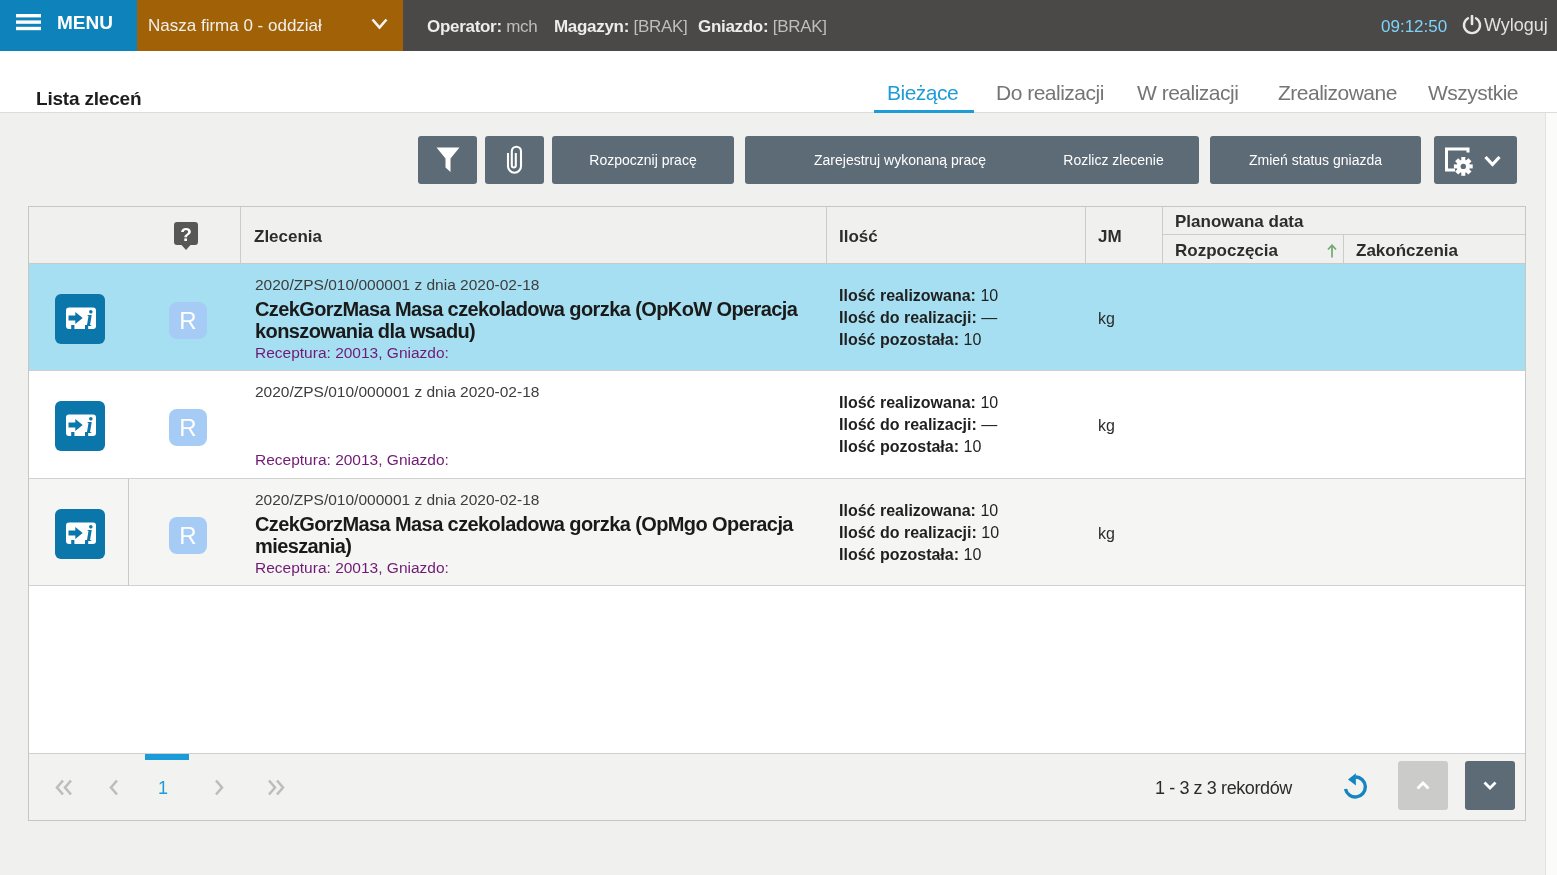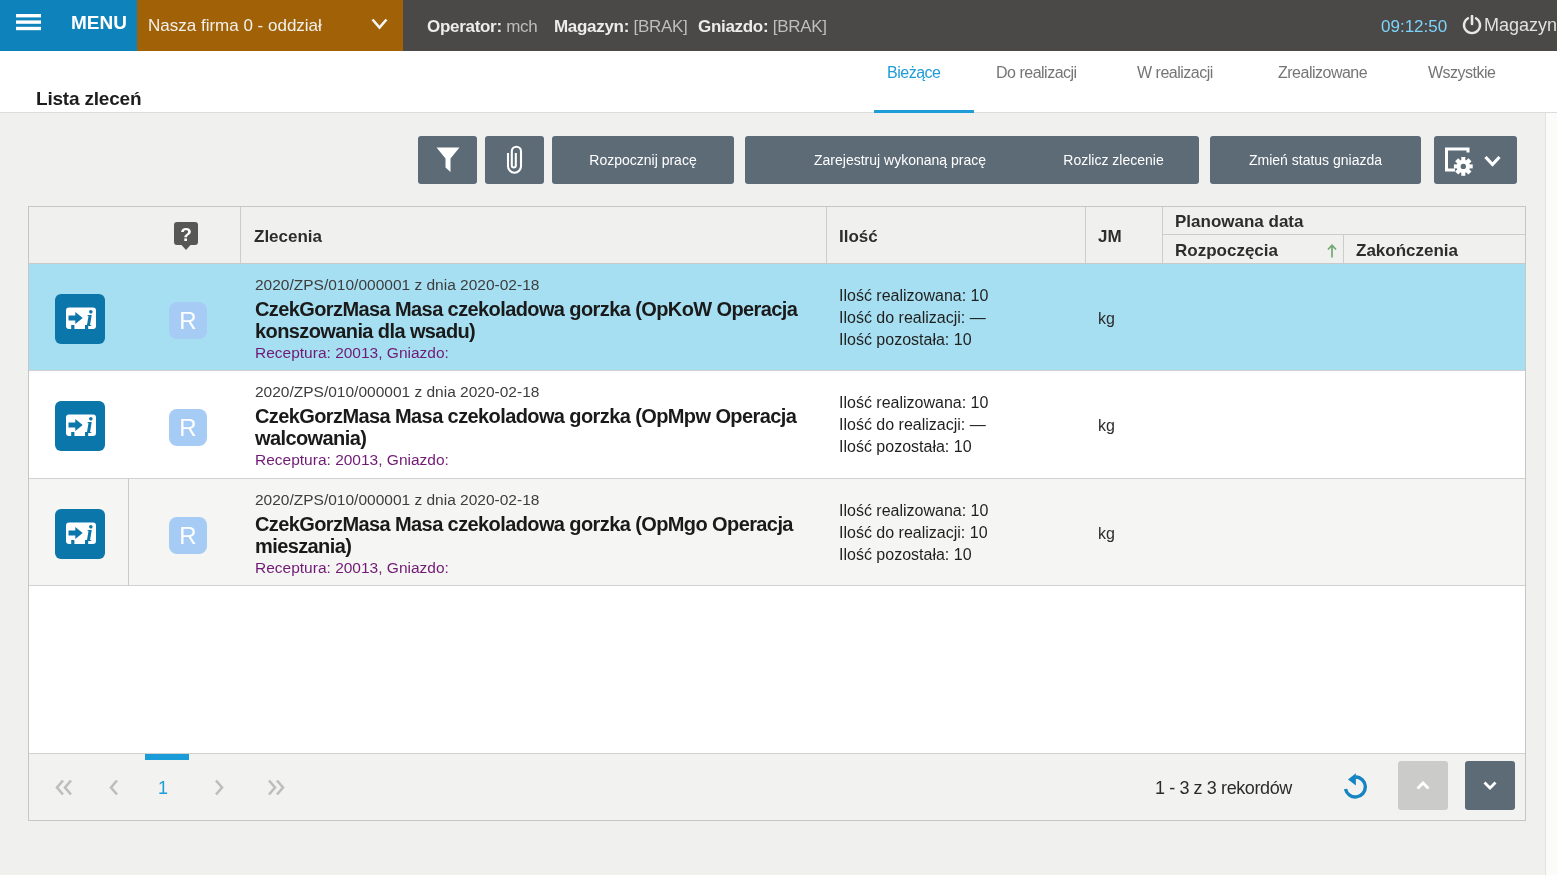--- a/index.html
+++ b/index.html
@@ -6,55 +6,55 @@
 html,body{width:1557px;height:875px;overflow:hidden}
 body{font-family:"Liberation Sans",sans-serif;background:#fff;position:relative}
 .abs{position:absolute}
 .btn{position:absolute;top:136px;height:48px;background:#5d6b77;border-radius:3px;color:#fff;font-size:14px;display:flex;align-items:center;justify-content:center}
 .hdrtxt{position:absolute;font-size:17px;font-weight:bold;color:#2d2d2d}
 .row{position:absolute;left:0;width:1496px;border-bottom:1px solid #d0d0d0}
 .date{position:absolute;left:226px;top:12px;font-size:15.5px;color:#3d3d3d}
 .title{position:absolute;left:226px;top:35px;width:560px;font-size:20px;font-weight:bold;color:#1a1a1a;line-height:21.5px;letter-spacing:-0.6px}
 .recep{position:absolute;left:226px;top:80px;font-size:15.5px;color:#701a75}
 .qty{position:absolute;left:810px;top:21px;font-size:16px;color:#1f1f1f;line-height:22px}
-.qty b{font-weight:normal}
+.qty b{font-weight:bold}
 .kg{position:absolute;left:1069px;top:46px;font-size:16px;color:#2d2d2d}
 .ricon{position:absolute;left:26px;top:30px;width:50px;height:50px;background:#0b76a9;border-radius:6px}
 .rbadge{position:absolute;left:140px;top:38px;width:38px;height:37px;background:#a6ccf6;border-radius:8px;color:#fff;font-size:24px;display:flex;align-items:center;justify-content:center}
 .tb{color:#bfbebc;font-size:17px;letter-spacing:-0.3px}
 .tb b{color:#edecea;font-weight:bold}
-.tabtxt{position:absolute;top:64px;font-size:16px;letter-spacing:-0.5px;color:#757575}
+.tabtxt{position:absolute;top:81px;font-size:21px;letter-spacing:-0.5px;color:#757575}
 </style>
 </head>
 <body>
 
 <div class="abs" style="left:0;top:0;width:1557px;height:51px;background:#4b4947">
   <div class="abs" style="left:0;top:0;width:137px;height:51px;background:#0d82bb">
     <svg class="abs" style="left:16px;top:14px" width="25" height="18" viewBox="0 0 25 18">
       <rect x="0" y="0" width="25" height="3.4" fill="#fff"></rect>
       <rect x="0" y="6.4" width="25" height="3.4" fill="#fff"></rect>
       <rect x="0" y="12.8" width="25" height="3.4" fill="#fff"></rect>
     </svg>
-    <div class="abs" style="left:71px;top:12px;font-size:19px;font-weight:bold;color:#fff">MENU</div>
+    <div class="abs" style="left:57px;top:12px;font-size:19px;font-weight:bold;color:#fff">MENU</div>
   </div>
   <div class="abs" style="left:137px;top:0;width:266px;height:51px;background:#a16207">
     <div class="abs" style="left:11px;top:16px;font-size:17px;color:#f1f0ee">Nasza firma 0 - oddział</div>
     <svg class="abs" style="left:234px;top:18px" width="17" height="12" viewBox="0 0 17 12">
       <polyline points="1.5,1.5 8.5,9.5 15.5,1.5" fill="none" stroke="#f5f5f5" stroke-width="2.6"></polyline>
     </svg>
   </div>
   <div class="abs tb" style="left:427px;top:17px"><b>Operator:</b> mch</div>
   <div class="abs tb" style="left:554px;top:17px"><b>Magazyn:</b> [BRAK]</div>
   <div class="abs tb" style="left:698px;top:17px"><b>Gniazdo:</b> [BRAK]</div>
   <div class="abs" style="left:1381px;top:17px;font-size:17px;color:#7dd3fc">09:12:50</div>
   <svg class="abs" style="left:1462px;top:15px" width="20" height="21" viewBox="0 0 20 21">
     <path d="M10 1 v8" stroke="#e8e7e5" stroke-width="2.6" fill="none" stroke-linecap="round"></path>
     <path d="M6 3.2 A 8 8 0 1 0 14 3.2" stroke="#e8e7e5" stroke-width="2.4" fill="none" stroke-linecap="round"></path>
   </svg>
-  <div class="abs" style="left:1484px;top:15px;font-size:18px;color:#e2e1df">Magazyn</div>
+  <div class="abs" style="left:1484px;top:15px;font-size:18px;color:#e2e1df">Wyloguj</div>
 </div>
 
 <div class="abs" style="left:0;top:51px;width:1557px;height:62px;background:#fff;border-bottom:1px solid #dcdcdc">
 </div>
 <div class="abs" style="left:36px;top:88px;font-size:19px;font-weight:bold;letter-spacing:-0.2px;color:#1d1d1d">Lista zleceń</div>
 <div class="abs tabtxt" style="left:887px;color:#1e9cd8">Bieżące</div>
 <div class="abs tabtxt" style="left:996px">Do realizacji</div>
 <div class="abs tabtxt" style="left:1137px">W realizacji</div>
 <div class="abs tabtxt" style="left:1278px">Zrealizowane</div>
 <div class="abs tabtxt" style="left:1428px">Wszystkie</div>
@@ -139,21 +139,20 @@
   <div class="row" style="top:164px;height:108px;background:#ffffff">
     <div class="ricon"><svg width="50" height="50" viewBox="0 0 50 50">
       <rect x="11" y="13.5" width="30" height="21.5" rx="3" fill="#fff"></rect>
       <rect x="16.2" y="31" width="3.2" height="4" fill="#0b76a9"></rect>
       <rect x="30" y="31" width="3.2" height="4" fill="#0b76a9"></rect>
       <path d="M13.5 21.6 h6.8 v-3.5 l7.4 6 l-7.4 6 v-3.5 h-6.8 z" fill="#0b76a9"></path>
       <text x="34.4" y="32" font-size="23" font-weight="bold" font-style="italic" fill="#0b76a9" text-anchor="middle" font-family="Liberation Serif">i</text>
     </svg></div>
     <div class="rbadge">R</div>
     <div class="date">2020/ZPS/010/000001 z dnia 2020-02-18</div>
-    <div class="title">CzekGorzMasa Masa czekoladowa gorzka (OpMpw Operacja walcowania)</div>
     <div class="recep">Receptura: 20013, Gniazdo:</div>
     <div class="qty"><b>Ilość realizowana:</b> 10<br><b>Ilość do realizacji:</b> —<br><b>Ilość pozostała:</b> 10</div>
     <div class="kg">kg</div>
   </div>
 
   <div class="row" style="top:272px;height:107px;background:#f5f5f3">
     <div class="abs" style="left:99px;top:0;width:1px;height:107px;background:#c9c9c9"></div>
     <div class="ricon"><svg width="50" height="50" viewBox="0 0 50 50">
       <rect x="11" y="13.5" width="30" height="21.5" rx="3" fill="#fff"></rect>
       <rect x="16.2" y="31" width="3.2" height="4" fill="#0b76a9"></rect>

